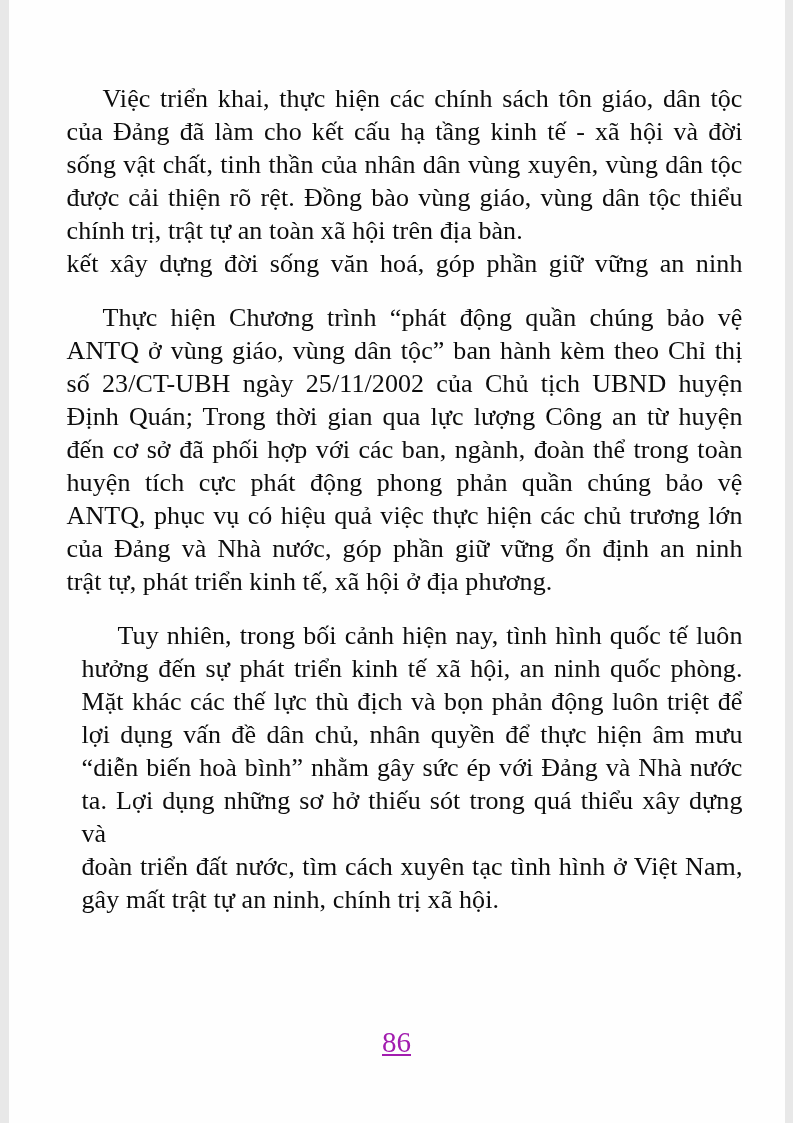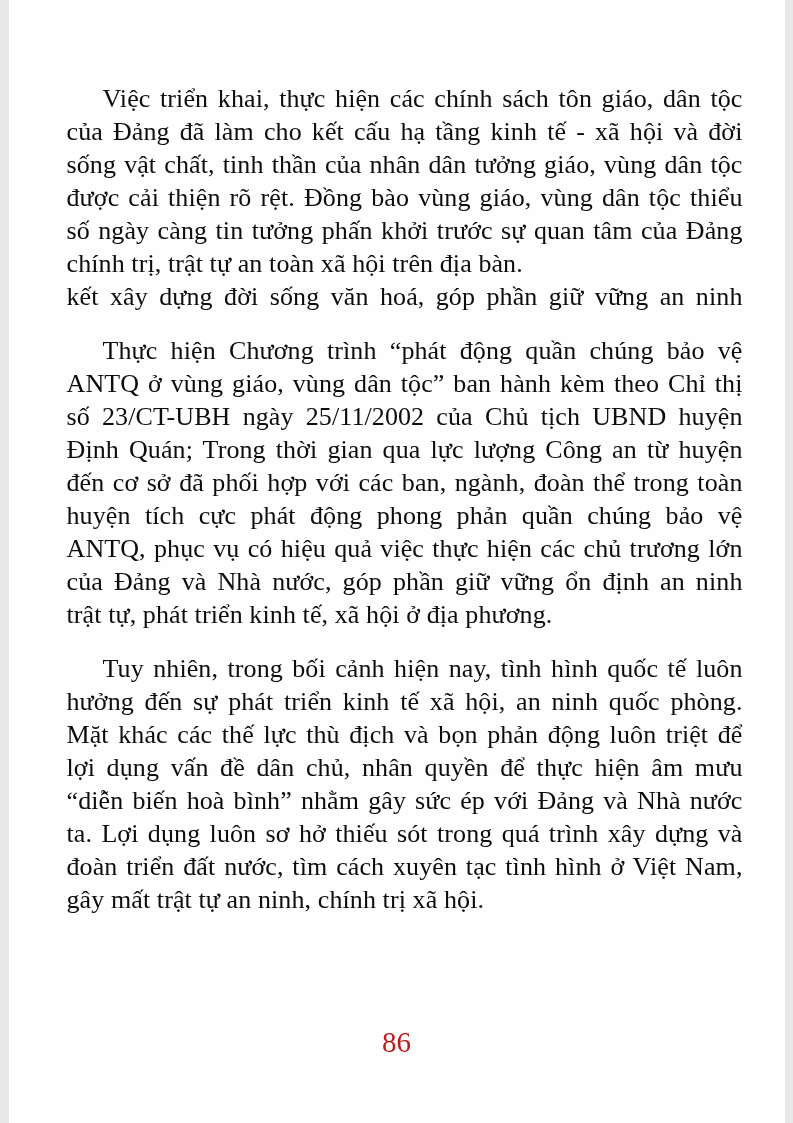--- a/index.html
+++ b/index.html
@@ -23,55 +23,56 @@
     left: 58px;
     width: 676px;
     font-size: 26px;
     line-height: 33px;
   }
   .para {
     margin: 0 0 21px 0;
   }
   .para:last-child {
     margin-bottom: 0;
+    margin-left: 15px;
   }
   .line {
     text-align: justify;
     text-align-last: justify;
     white-space: normal;
     letter-spacing: 0.1px;
   }
   .line.first {
     text-indent: 36px;
   }
   .line.last {
     text-align-last: left;
   }
   .page-number {
     position: absolute;
     top: 1026px;
     left: 0;
     width: 100%;
     text-align: center;
     font-size: 29px;
-    color: #b91c1c;
+    color: #a21caf;
+    text-decoration: underline;
   }
 </style>
 </head>
 <body>
 
 <div class="page">
   <div class="text-block">
 
     <div class="para">
       <div class="line first">Việc triển khai, thực hiện các chính sách tôn giáo, dân tộc</div>
       <div class="line">của Đảng đã làm cho kết cấu hạ tầng kinh tế - xã hội và đời</div>
-      <div class="line">sống vật chất, tinh thần của nhân dân tưởng giáo, vùng dân tộc</div>
+      <div class="line">sống vật chất, tinh thần của nhân dân vùng xuyên, vùng dân tộc</div>
       <div class="line">được cải thiện rõ rệt. Đồng bào vùng giáo, vùng dân tộc thiểu</div>
-      <div class="line">số ngày càng tin tưởng phấn khởi trước sự quan tâm của Đảng</div>
       <div class="line last">chính trị, trật tự an toàn xã hội trên địa bàn.</div>
       <div class="line">kết xây dựng đời sống văn hoá, góp phần giữ vững an ninh</div>
     </div>
 
     <div class="para">
       <div class="line first">Thực hiện Chương trình “phát động quần chúng bảo vệ</div>
       <div class="line">ANTQ ở vùng giáo, vùng dân tộc” ban hành kèm theo Chỉ thị</div>
       <div class="line">số 23/CT-UBH ngày 25/11/2002 của Chủ tịch UBND huyện</div>
       <div class="line">Định Quán; Trong thời gian qua lực lượng Công an từ huyện</div>
       <div class="line">đến cơ sở đã phối hợp với các ban, ngành, đoàn thể trong toàn</div>
@@ -80,21 +81,21 @@
       <div class="line">của Đảng và Nhà nước, góp phần giữ vững ổn định an ninh</div>
       <div class="line last">trật tự, phát triển kinh tế, xã hội ở địa phương.</div>
     </div>
 
     <div class="para">
       <div class="line first">Tuy nhiên, trong bối cảnh hiện nay, tình hình quốc tế luôn</div>
       <div class="line">hưởng đến sự phát triển kinh tế xã hội, an ninh quốc phòng.</div>
       <div class="line">Mặt khác các thế lực thù địch và bọn phản động luôn triệt để</div>
       <div class="line">lợi dụng vấn đề dân chủ, nhân quyền để thực hiện âm mưu</div>
       <div class="line">“diễn biến hoà bình” nhằm gây sức ép với Đảng và Nhà nước</div>
-      <div class="line">ta. Lợi dụng luôn sơ hở thiếu sót trong quá trình xây dựng và</div>
+      <div class="line">ta. Lợi dụng những sơ hở thiếu sót trong quá thiểu xây dựng và</div>
       <div class="line">đoàn triển đất nước, tìm cách xuyên tạc tình hình ở Việt Nam,</div>
       <div class="line last">gây mất trật tự an ninh, chính trị xã hội.</div>
     </div>
 
   </div>
 
   <div class="page-number">86</div>
 </div>
 
 </body></html>

